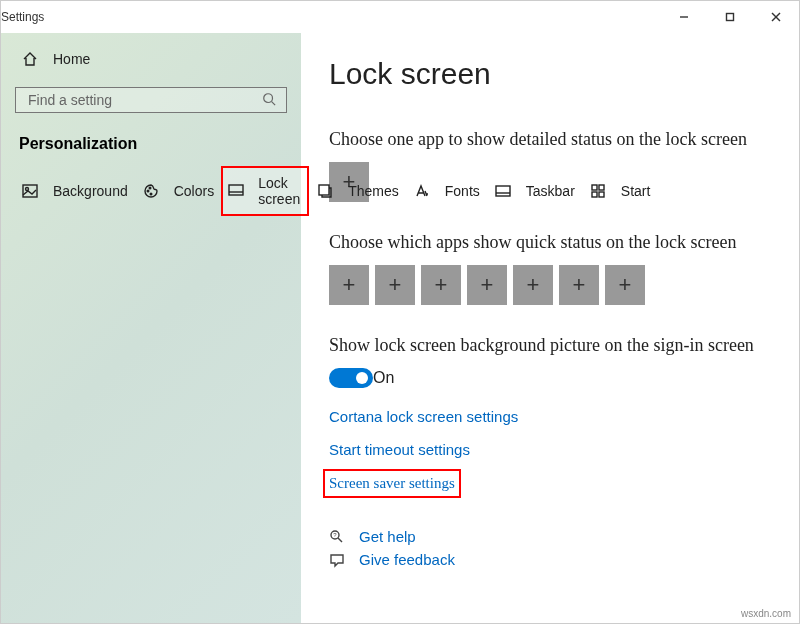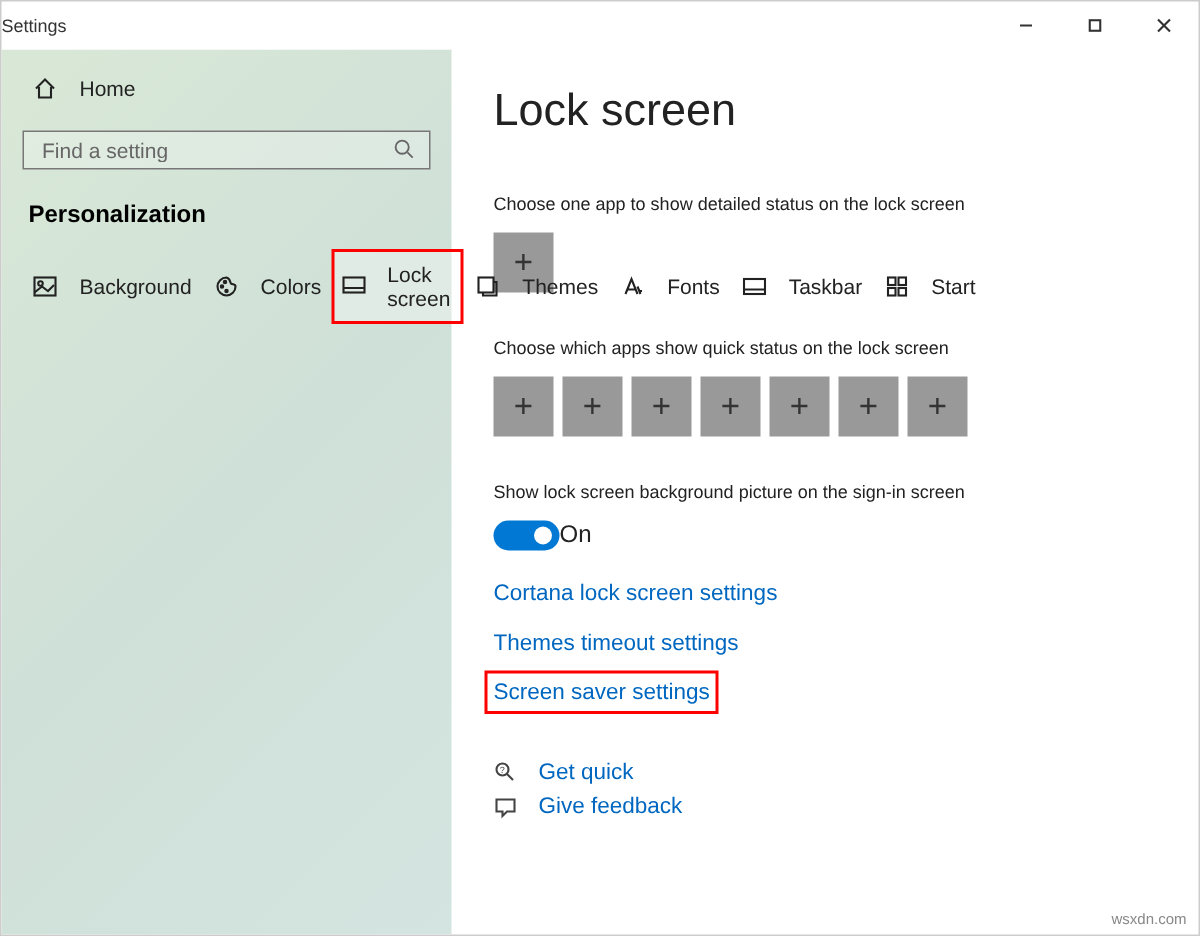--- a/index.html
+++ b/index.html
@@ -36,35 +36,35 @@
     flex:1; border:none; background:transparent; outline:none; font-size:14px; color:#333;
   }
   .searchbox input::placeholder { color:#666; }
   .section-title { font-weight: 600; font-size: 16px; padding: 6px 4px 10px 4px; }
   .nav-list { display:flex; flex-direction:row; gap:2px; }
   .nav-row.selected { outline: 2px solid #ff0000; outline-offset: -1px; background: rgba(255,255,255,0.35); }
   .main {
     flex:1; padding: 18px 28px 10px 28px; overflow-y: auto; color:#222;
   }
   .page-title { font-size: 30px; font-weight: 400; margin: 6px 0 38px 0; }
-  .setting-label { font-size: 12px; margin: 0 0 12px 0; }
+  .setting-label { font-size: 18px; margin: 0 0 12px 0; font-family: Liberation Serif, serif; }
   .tile-row { display:flex; gap:6px; margin-bottom: 30px; }
   .tile {
     width: 40px; height: 40px; background: #999; color:#333;
     display:flex; align-items:center; justify-content:center; font-size:22px; font-weight:300;
   }
   .toggle-row { display:flex; align-items:center; gap:0; margin: 8px 0 20px 0; }
   .toggle {
     width: 44px; height: 20px; border-radius: 10px; background:#0078d4; position:relative;
   }
   .toggle .knob {
     width:12px; height:12px; border-radius:50%; background:#fff; position:absolute; top:4px; right:5px;
   }
   .link { color:#0067c0; font-size:15px; margin: 0 4px 16px 0; display:inline-block; }
-  .link.boxed { outline: 2px solid #ff0000; outline-offset: 4px; }
+  .link.boxed { outline: 2px solid #ff0000; outline-offset: 4px; font-family: Liberation Serif, serif; }
   .help-row { display:flex; align-items:center; gap:12px; font-size:15px; color:#0067c0; margin: 6px 0; }
   .help-row .hicon { width:18px; color:#444; display:flex; }
   .watermark { position:absolute; bottom:4px; right:8px; font-size:10px; color:#888; }
   svg { stroke: currentColor; fill: none; stroke-width: 1.4; }
 </style>
 </head>
 <body>
 
 <div class="window">
 
@@ -222,34 +222,34 @@
 
       <div class="setting-label">Show lock screen background picture on the sign-in screen</div>
       <div class="toggle-row">
         <div class="toggle">
           <div class="knob"></div>
         </div>
         <span>On</span>
       </div>
 
       <div><a class="link">Cortana lock screen settings</a></div>
-      <div><a class="link">Themes timeout settings</a></div>
+      <div><a class="link">Start timeout settings</a></div>
       <div><a class="link boxed">Screen saver settings</a></div>
 
       <div style="height:14px"></div>
 
       <div class="help-row">
         <span class="hicon">
           <svg width="16" height="16" viewBox="0 0 16 16">
               <circle cx="6" cy="6" r="4"></circle>
               <path d="M9 9 L13 13"></path>
               <text x="4.2" y="8" font-size="6" stroke="none" fill="currentColor">?</text>
             </svg>
         </span>
-        <span>Get quick</span>
+        <span>Get help</span>
       </div>
       <div class="help-row">
         <span class="hicon">
           <svg width="16" height="16" viewBox="0 0 16 16">
               <path d="M2 3 H14 V11 H9 L6 14 V11 H2 Z"></path>
             </svg>
         </span>
         <span>Give feedback</span>
       </div>
     </div>

